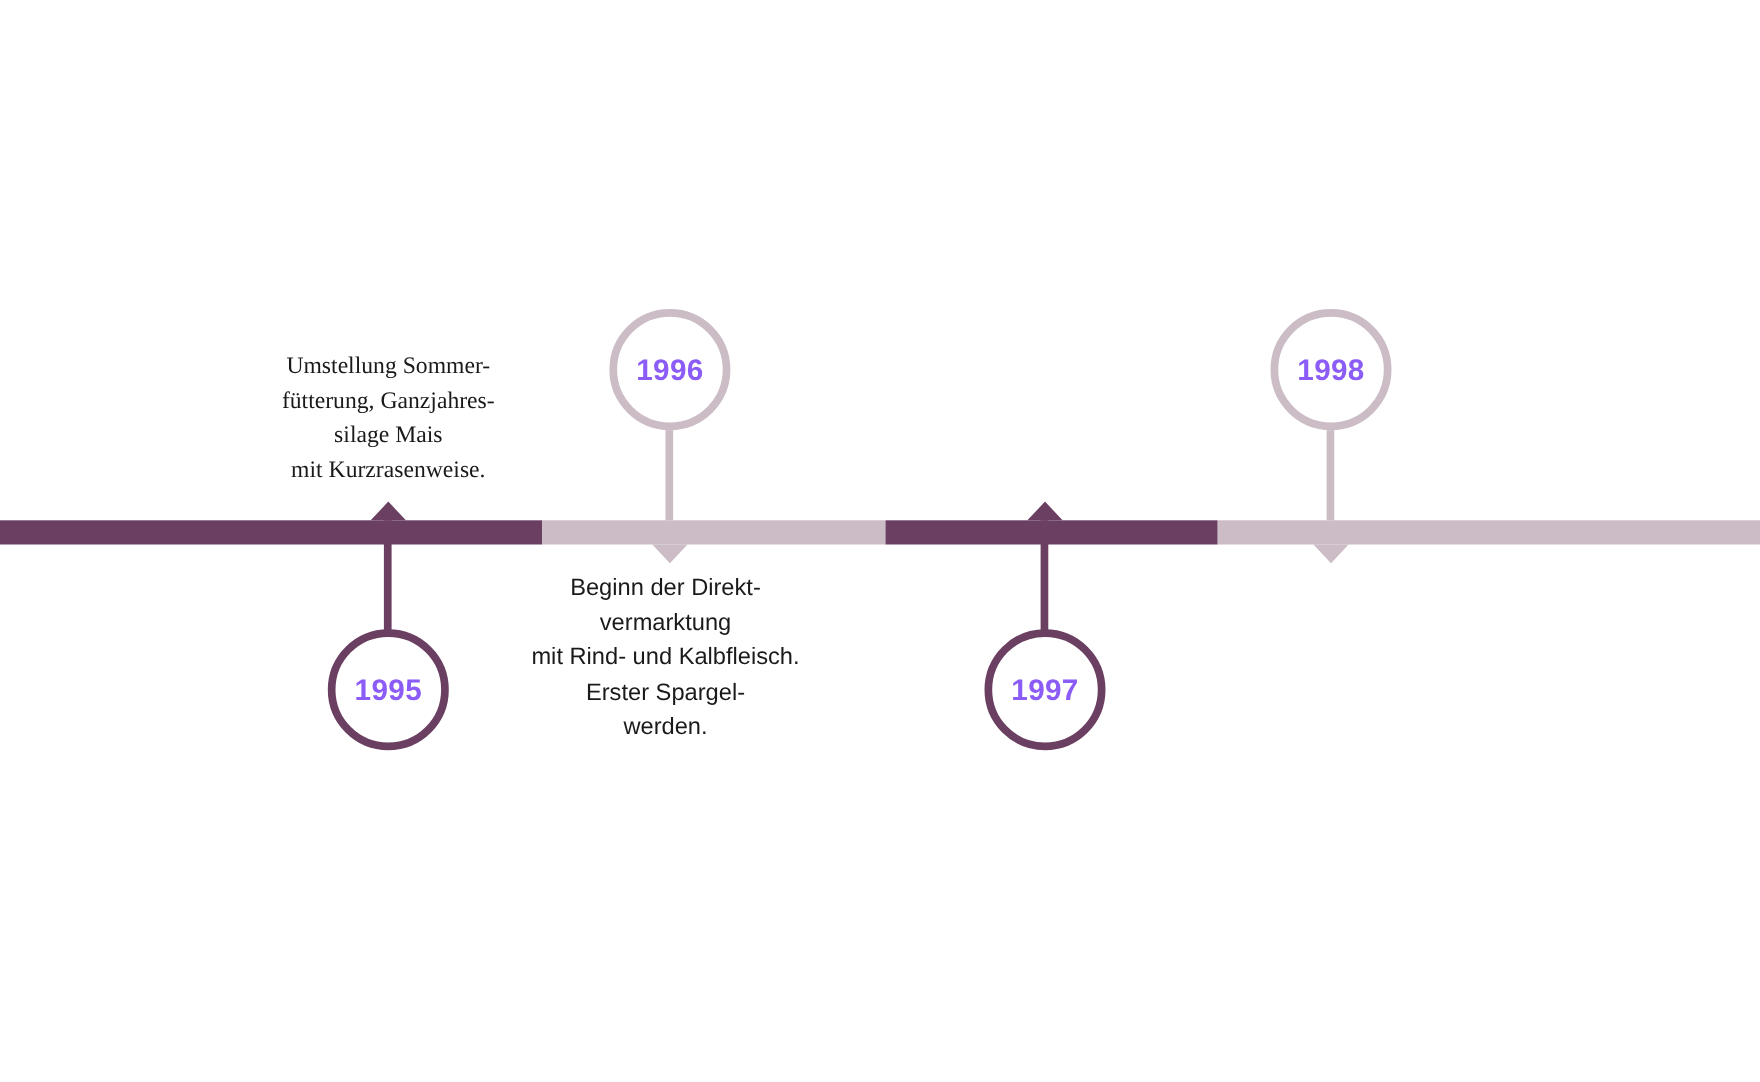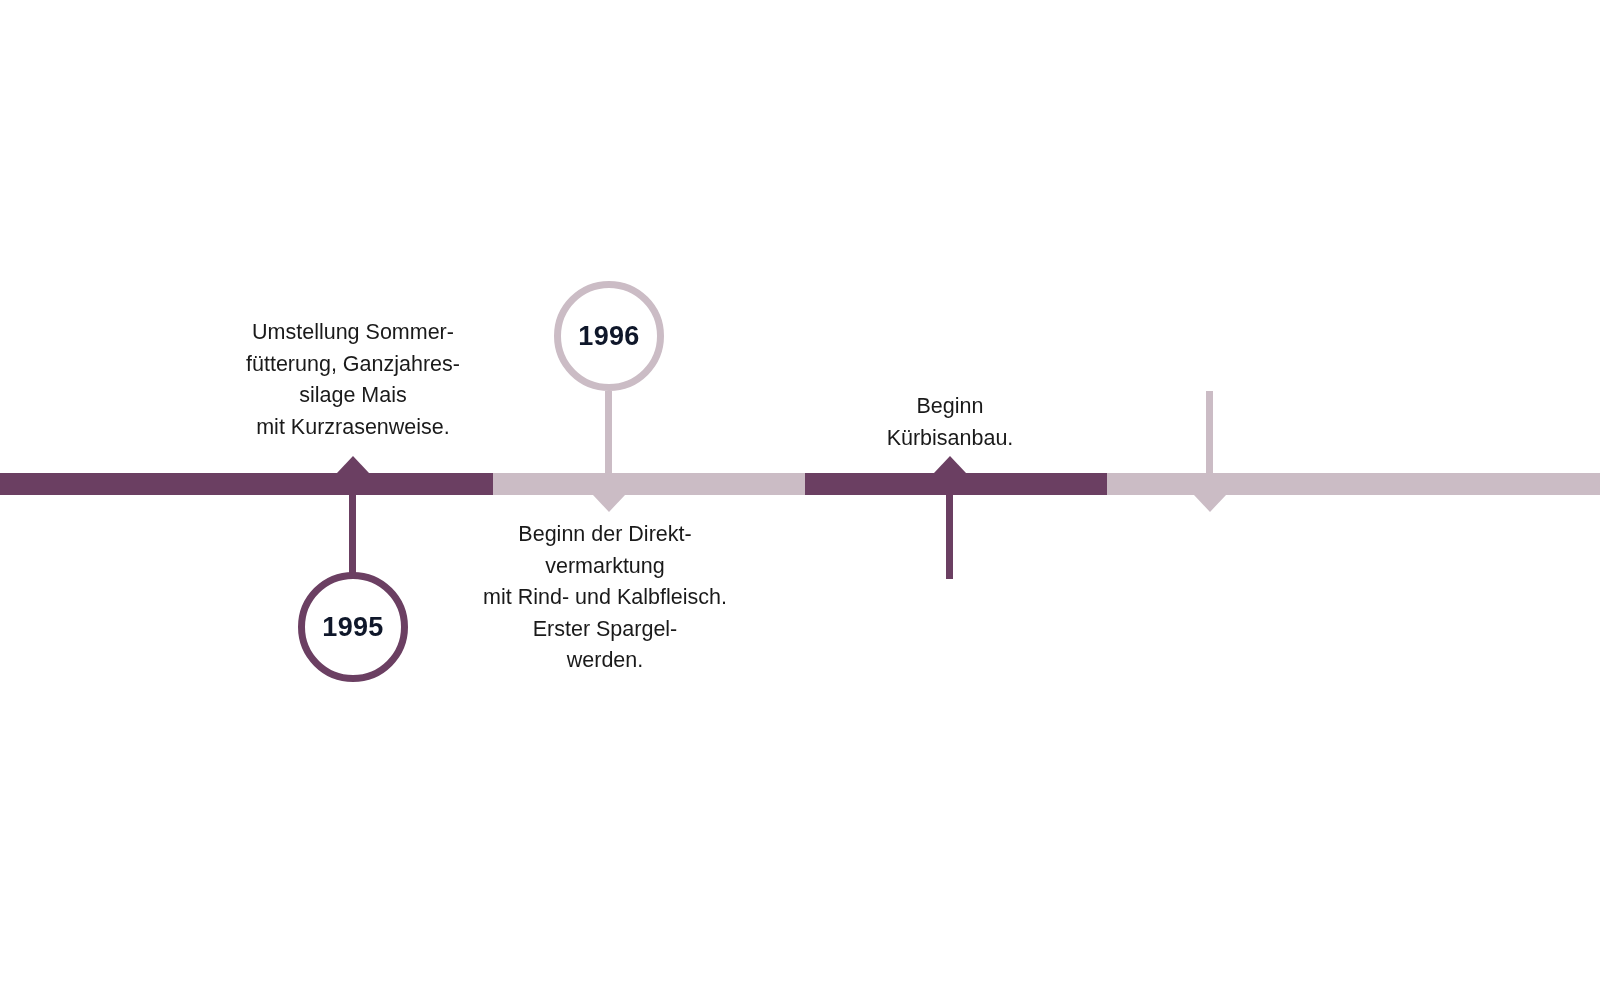--- a/index.html
+++ b/index.html
@@ -64,21 +64,21 @@
     background: #ffffff;
     display: flex;
     align-items: center;
     justify-content: center;
   }
   .year-circle.dark  { border: 7px solid #6b3f62; }
   .year-circle.light { border: 7px solid #cbbcc5; }
   .year-label {
     font-size: 27px;
     font-weight: bold;
-    color: #0f172a;
+    color: #8b5cf6;
     letter-spacing: 0.3px;
     line-height: 1;
   }
 
   
   .caption {
     position: absolute;
     text-align: center;
     font-size: 21.5px;
     line-height: 1.47;
@@ -89,42 +89,46 @@
 </head>
 <body>
 
 <div id="timeline-root">
 
   <div class="axis-seg axis-dark" style="left:0px;   width:493px;"></div>
   <div class="axis-seg axis-light" style="left:493px; width:312px;"></div>
   <div class="axis-seg axis-dark" style="left:805px; width:302px;"></div>
   <div class="axis-seg axis-light" style="left:1107px;width:493px;"></div>
 
-  <div class="caption" style="left:193px; top:317px; width:320px;">Umstellung Sommer-
+  <div class="caption" style="left:193px; top:317px; width:320px;font-family:Liberation Serif, serif;">Umstellung Sommer-
 fütterung, Ganzjahres-
 silage Mais
 mit Kurzrasenweise.</div>
   <div class="arrow arrow-up-dark" style="left:337px; top:456px;"></div>
   <div class="stem stem-dark" style="left:349px; top:473px; height:106px;"></div>
   <div class="year-circle dark" style="left:298px; top:572px;">
     <span class="year-label">1995</span>
   </div>
 
   <div class="year-circle light" style="left:554px; top:281px;">
     <span class="year-label">1996</span>
   </div>
   <div class="stem stem-light" style="left:605px; top:391px; height:82px;"></div>
   <div class="arrow arrow-down-light" style="left:593px; top:495px;"></div>
   <div class="caption" style="left:459px; top:519px; width:292px;">Beginn der Direkt-
 vermarktung
 mit Rind- und Kalbfleisch.
 Erster Spargel-
 werden.</div>
 
-  <div class="caption" style="left:820px; top:391px; width:260px;">Beginn
-Kürbisanbau.</div>
   <div class="arrow arrow-up-dark" style="left:934px; top:456px;"></div>
   <div class="stem stem-dark" style="left:946px; top:473px; height:106px;"></div>
+  <div class="year-circle dark" style="left:895px; top:572px;">
+    <span class="year-label">1997</span>
+  </div>
 
+  <div class="year-circle light" style="left:1155px; top:281px;">
+    <span class="year-label">1998</span>
+  </div>
   <div class="stem stem-light" style="left:1206px; top:391px; height:82px;"></div>
   <div class="arrow arrow-down-light" style="left:1194px; top:495px;"></div>
 
 </div>
 
 </body></html>

